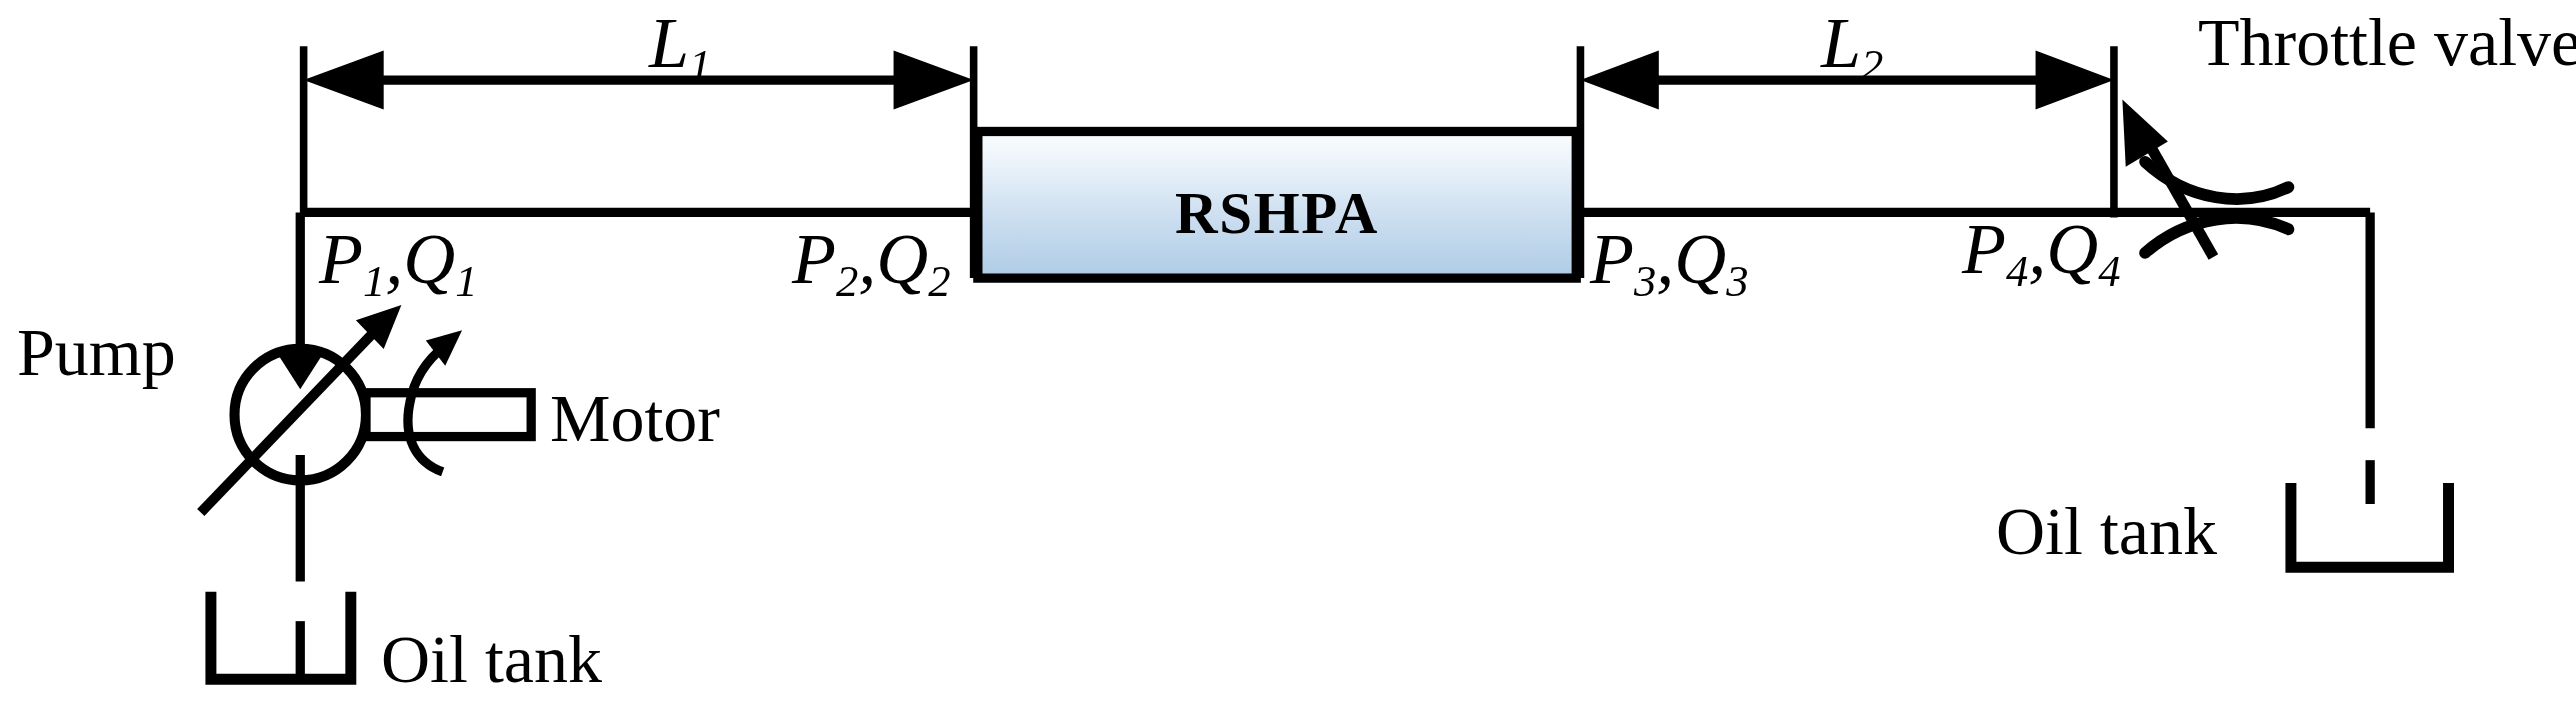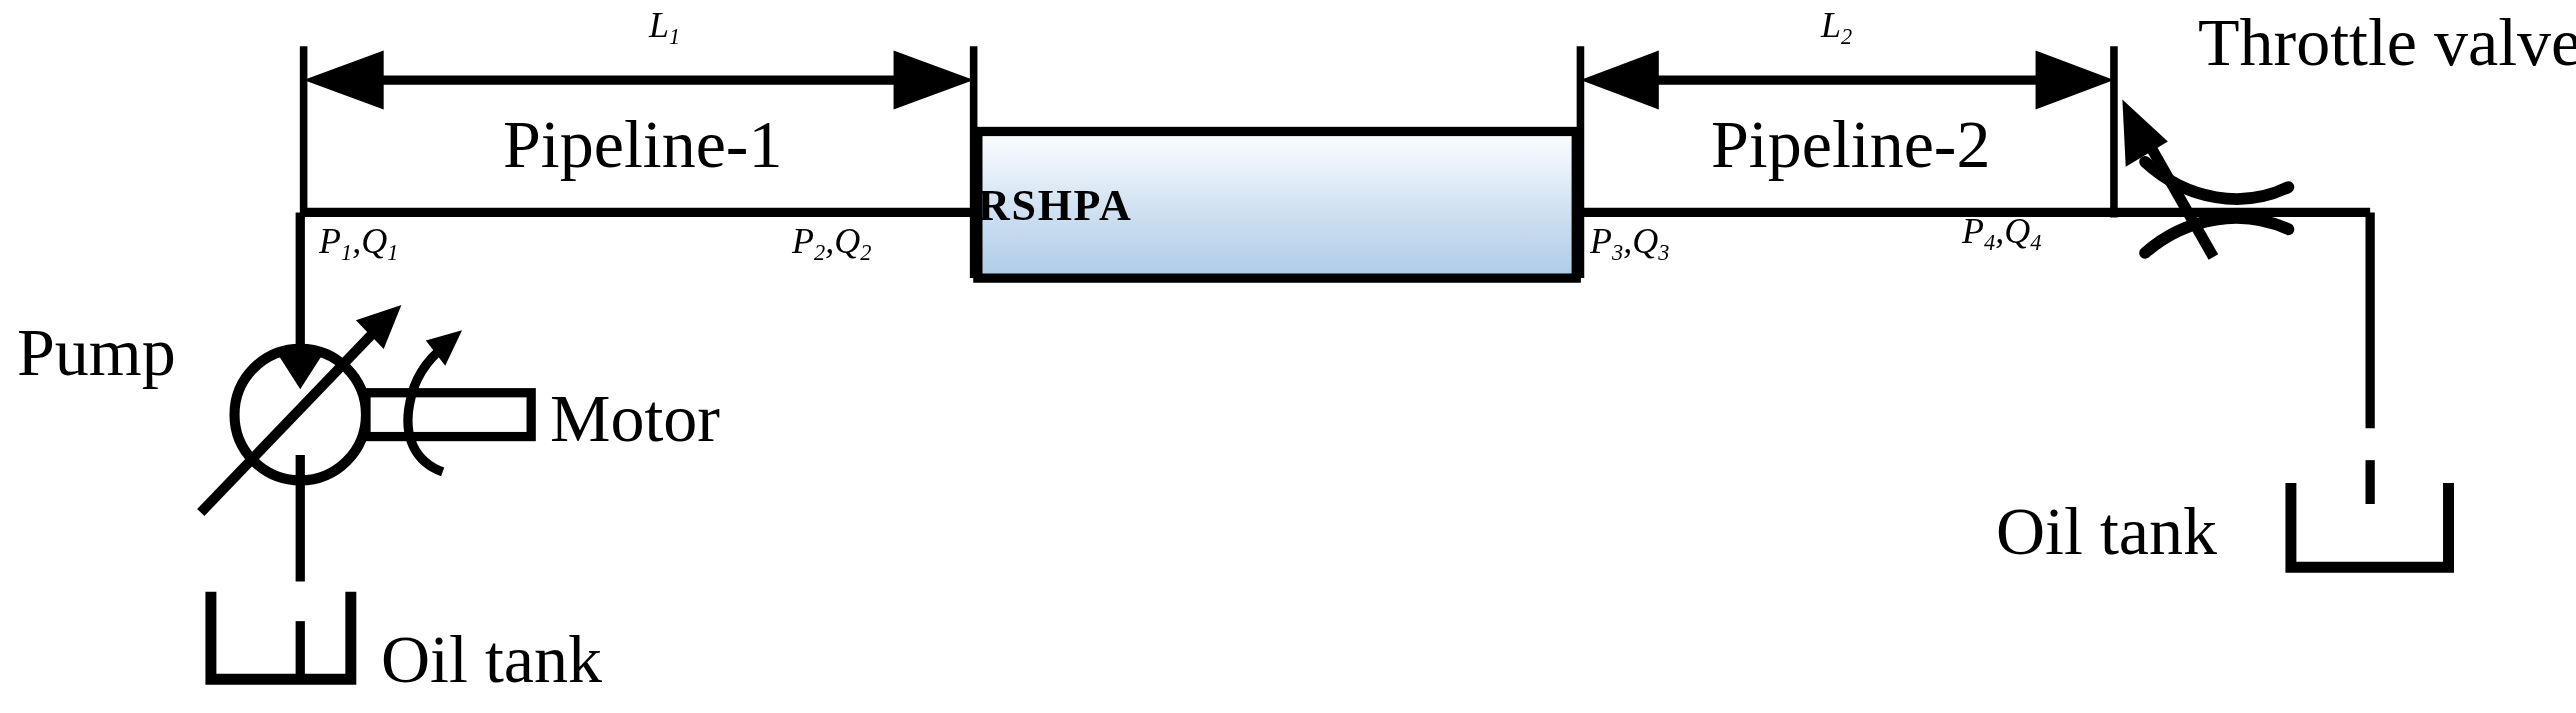--- a/index.html
+++ b/index.html
@@ -23,34 +23,34 @@
     height: 713px;
   }
   .lbl {
     position: absolute;
     white-space: nowrap;
     color: #000000;
     font-family: "Liberation Serif", "DejaVu Serif", serif;
     line-height: 1;
   }
   .lbl-plain   { font-size: 68px; font-style: normal; }
-  .lbl-italic  { font-style: italic; font-size: 36px; }
+  .lbl-italic  { font-style: italic; font-size: 72px; }
   .sub {
     font-size: 0.62em;
     font-style: italic;
     vertical-align: -0.30em;
     letter-spacing: 0;
   }
   .rshpa-text {
     position: absolute;
-    text-align: left;
+    text-align: center;
     color: #000000;
     font-family: "Liberation Serif", "DejaVu Serif", serif;
     font-weight: bold;
-    font-size: 44px;
+    font-size: 59px;
     letter-spacing: 1.7px;
     line-height: 1;
   }
 </style>
 </head>
 <body>
 
 <div id="stage">
 
   <svg id="diagram" viewBox="0 0 3056 846" xmlns="http://www.w3.org/2000/svg">
@@ -139,23 +139,21 @@
   </svg>
 
   <div class="lbl lbl-italic" style="left:649px; top:6.7px;">
     <span>L</span><span class="sub">1</span>
   </div>
 
   <div class="lbl lbl-italic" style="left:1821px; top:6.7px;">
     <span>L</span><span class="sub">2</span>
   </div>
 
-  <div class="lbl lbl-plain" style="left:503px; top:110px;">Pipeline-1</div>
 
-  <div class="lbl lbl-plain" style="left:1711px; top:110px;">Pipeline-2</div>
 
   <div class="rshpa-text" style="left:978px; top:184px; width:598px;">RSHPA</div>
 
   <div class="lbl lbl-italic" style="left:319px; top:223px;">
     <span>P</span><span class="sub">1</span><span>,</span><span>Q</span><span class="sub">1</span>
   </div>
 
   <div class="lbl lbl-italic" style="left:792px; top:223px;">
     <span>P</span><span class="sub">2</span><span>,</span><span>Q</span><span class="sub">2</span>
   </div>

